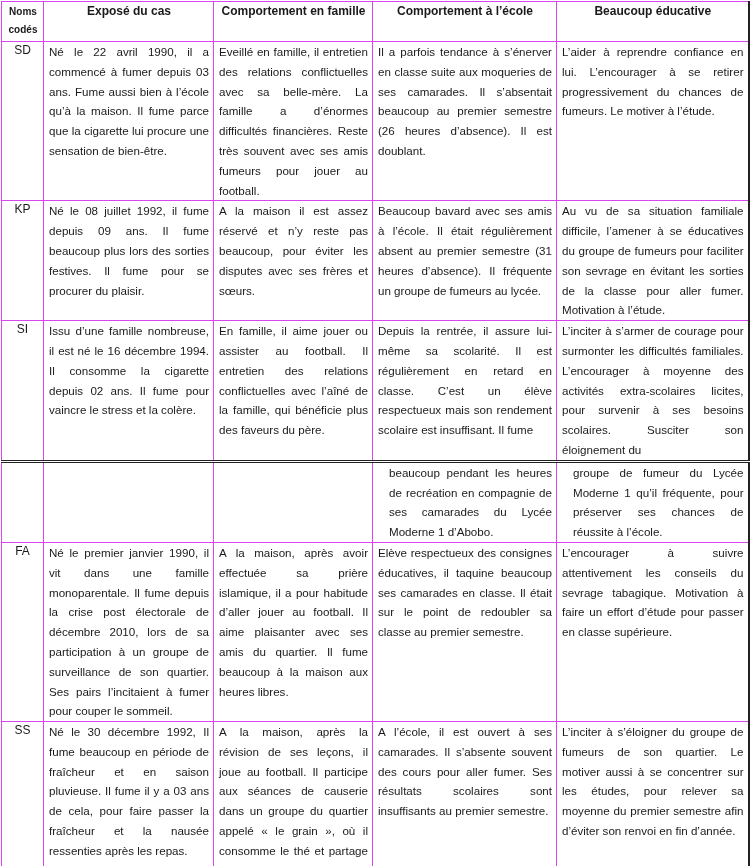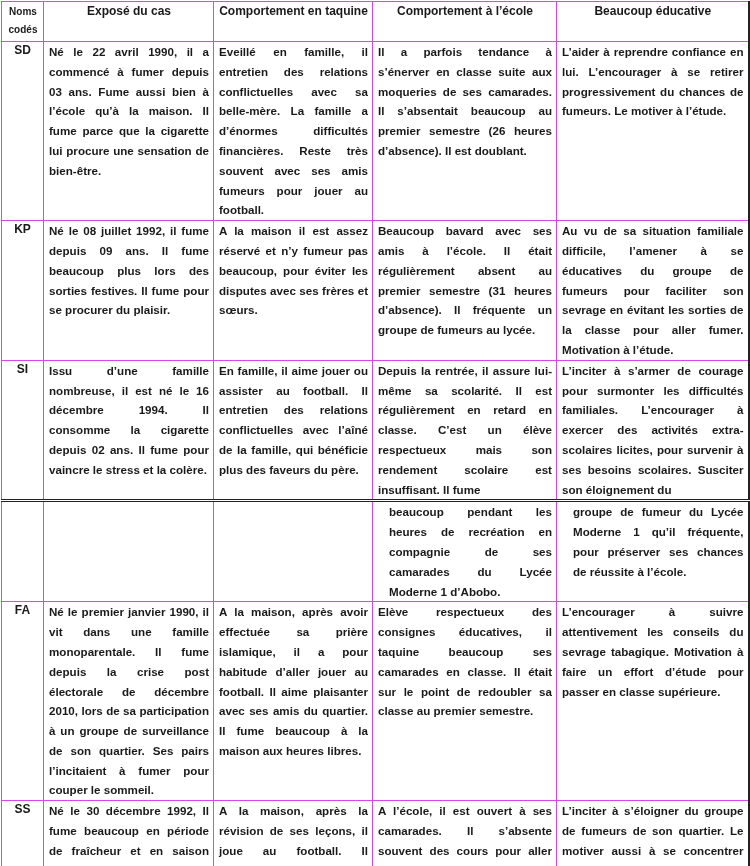--- a/index.html
+++ b/index.html
@@ -3,22 +3,22 @@
 <meta charset="utf-8">
 <style>
   html, body { margin: 0; padding: 0; background: #ffffff; }
   body { width: 750px; height: 866px; position: relative; overflow: hidden;
          font-family: "Liberation Sans", sans-serif; color: #1a1a1a; }
   .tbl { position: absolute; left: 1px; top: 1px; width: 747px; border-collapse: collapse;
          table-layout: fixed; font-size: 11.6px; line-height: 19.8px; }
   .tbl td, .tbl th { border: 1px solid #d946ef; vertical-align: top; padding: 0 4px 0 5px; }
   .tbl th { font-weight: bold; text-align: center; font-size: 12px; line-height: 17px; padding-top: 1px; height: 38px; }
   .tbl th.codes { font-size: 10px; line-height: 18px; }
-  .tbl td.code { font-weight: bold; text-align: center; padding: 0 2px; line-height: 17px; font-size: 12px; }
-  .tbl td.txt { text-align: justify; font-weight: bold; }
+  .tbl td.code { font-weight: normal; text-align: center; padding: 0 2px; line-height: 17px; font-size: 12px; }
+  .tbl td.txt { text-align: justify; }
   .tbl tr.break-top td { border-top: 3px double #222; padding-left: 16px; }
   .tbl tr.r-sd td { height: 155px; }
   .tbl tr.r-kp td { height: 117px; }
   .tbl tr.r-si td { height: 119px; }
   .tbl tr.r-si2 td { height: 76px; }
   .tbl tr.r-fa td { height: 176px; }
   .tbl tr.r-ss td { height: 162px; }
   .tbl tr:last-child td { border-bottom: 2px solid #222; }
   .tbl td:last-child, .tbl th:last-child { border-right: 2px solid #222; }
 </style>
@@ -30,46 +30,46 @@
     <col style="width:42px">
     <col style="width:170px">
     <col style="width:159px">
     <col style="width:184px">
     <col style="width:192px">
   </colgroup>
   <thead>
     <tr>
       <th class="codes">Noms codés</th>
       <th>Exposé du cas</th>
-      <th>Comportement en taquine</th>
+      <th>Comportement en famille</th>
       <th>Comportement à l’école</th>
       <th>Beaucoup éducative</th>
     </tr>
   </thead>
   <tbody>
     <tr class="r-sd">
       <td class="code">SD</td>
       <td class="txt">Né le 22 avril 1990, il a commencé à fumer depuis 03 ans. Fume aussi bien à l’école qu’à la maison. Il fume parce que la cigarette lui procure une sensation de bien-être.</td>
       <td class="txt">Eveillé en famille, il entretien des relations conflictuelles avec sa belle-mère. La famille a d’énormes difficultés financières. Reste très souvent avec ses amis fumeurs pour jouer au football.</td>
       <td class="txt">Il a parfois tendance à s’énerver en classe suite aux moqueries de ses camarades. Il s’absentait beaucoup au premier semestre (26 heures d’absence). Il est doublant.</td>
       <td class="txt">L’aider à reprendre confiance en lui. L’encourager à se retirer progressivement du chances de fumeurs. Le motiver à l’étude.</td>
     </tr>
     <tr class="r-kp">
       <td class="code">KP</td>
       <td class="txt">Né le 08 juillet 1992, il fume depuis 09 ans. Il fume beaucoup plus lors des sorties festives. Il fume pour se procurer du plaisir.</td>
-      <td class="txt">A la maison il est assez réservé et n’y fumeur pas beaucoup, pour éviter les disputes avec ses frères et sœurs.</td>
+      <td class="txt">A la maison il est assez réservé et n’y reste pas beaucoup, pour éviter les disputes avec ses frères et sœurs.</td>
       <td class="txt">Beaucoup bavard avec ses amis à l’école. Il était régulièrement absent au premier semestre (31 heures d’absence). Il fréquente un groupe de fumeurs au lycée.</td>
       <td class="txt">Au vu de sa situation familiale difficile, l’amener à se éducatives du groupe de fumeurs pour faciliter son sevrage en évitant les sorties de la classe pour aller fumer. Motivation à l’étude.</td>
     </tr>
     <tr class="r-si">
       <td class="code">SI</td>
       <td class="txt">Issu d’une famille nombreuse, il est né le 16 décembre 1994. Il consomme la cigarette depuis 02 ans. Il fume pour vaincre le stress et la colère.</td>
       <td class="txt">En famille, il aime jouer ou assister au football. Il entretien des relations conflictuelles avec l’aîné de la famille, qui bénéficie plus des faveurs du père.</td>
       <td class="txt">Depuis la rentrée, il assure lui-même sa scolarité. Il est régulièrement en retard en classe. C’est un élève respectueux mais son rendement scolaire est insuffisant. Il fume</td>
-      <td class="txt">L’inciter à s’armer de courage pour surmonter les difficultés familiales. L’encourager à exercer des activités extra-scolaires licites, pour survenir à ses besoins scolaires. Susciter son éloignement du</td>
+      <td class="txt">L’inciter à s’armer de courage pour surmonter les difficultés familiales. L’encourager à moyenne des activités extra-scolaires licites, pour survenir à ses besoins scolaires. Susciter son éloignement du</td>
     </tr>
     <tr class="r-si2 break-top">
       <td class="code"></td>
       <td class="txt"></td>
       <td class="txt"></td>
       <td class="txt">beaucoup pendant les heures de recréation en compagnie de ses camarades du Lycée Moderne 1 d’Abobo.</td>
       <td class="txt">groupe de fumeur du Lycée Moderne 1 qu’il fréquente, pour préserver ses chances de réussite à l’école.</td>
     </tr>
     <tr class="r-fa">
       <td class="code">FA</td>

